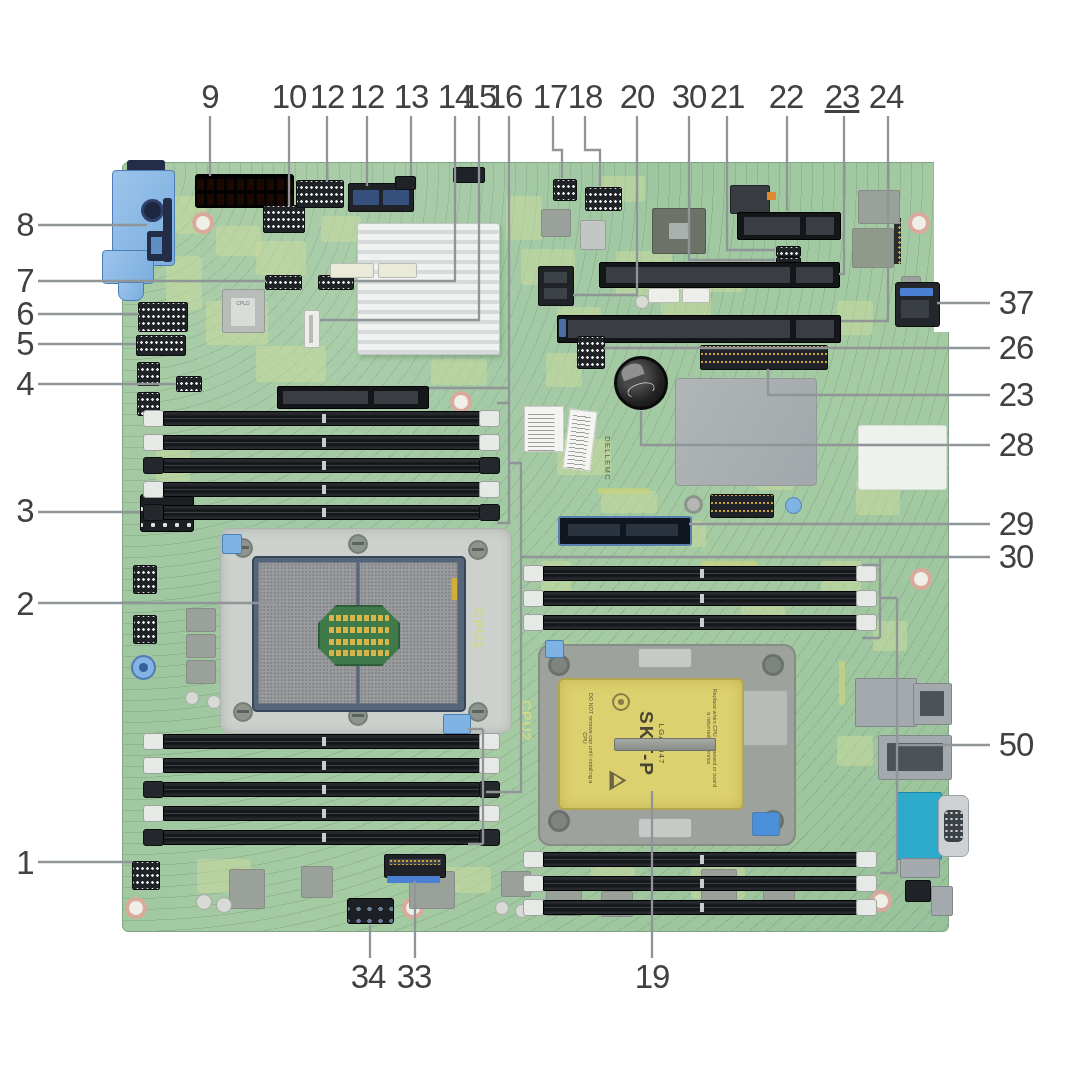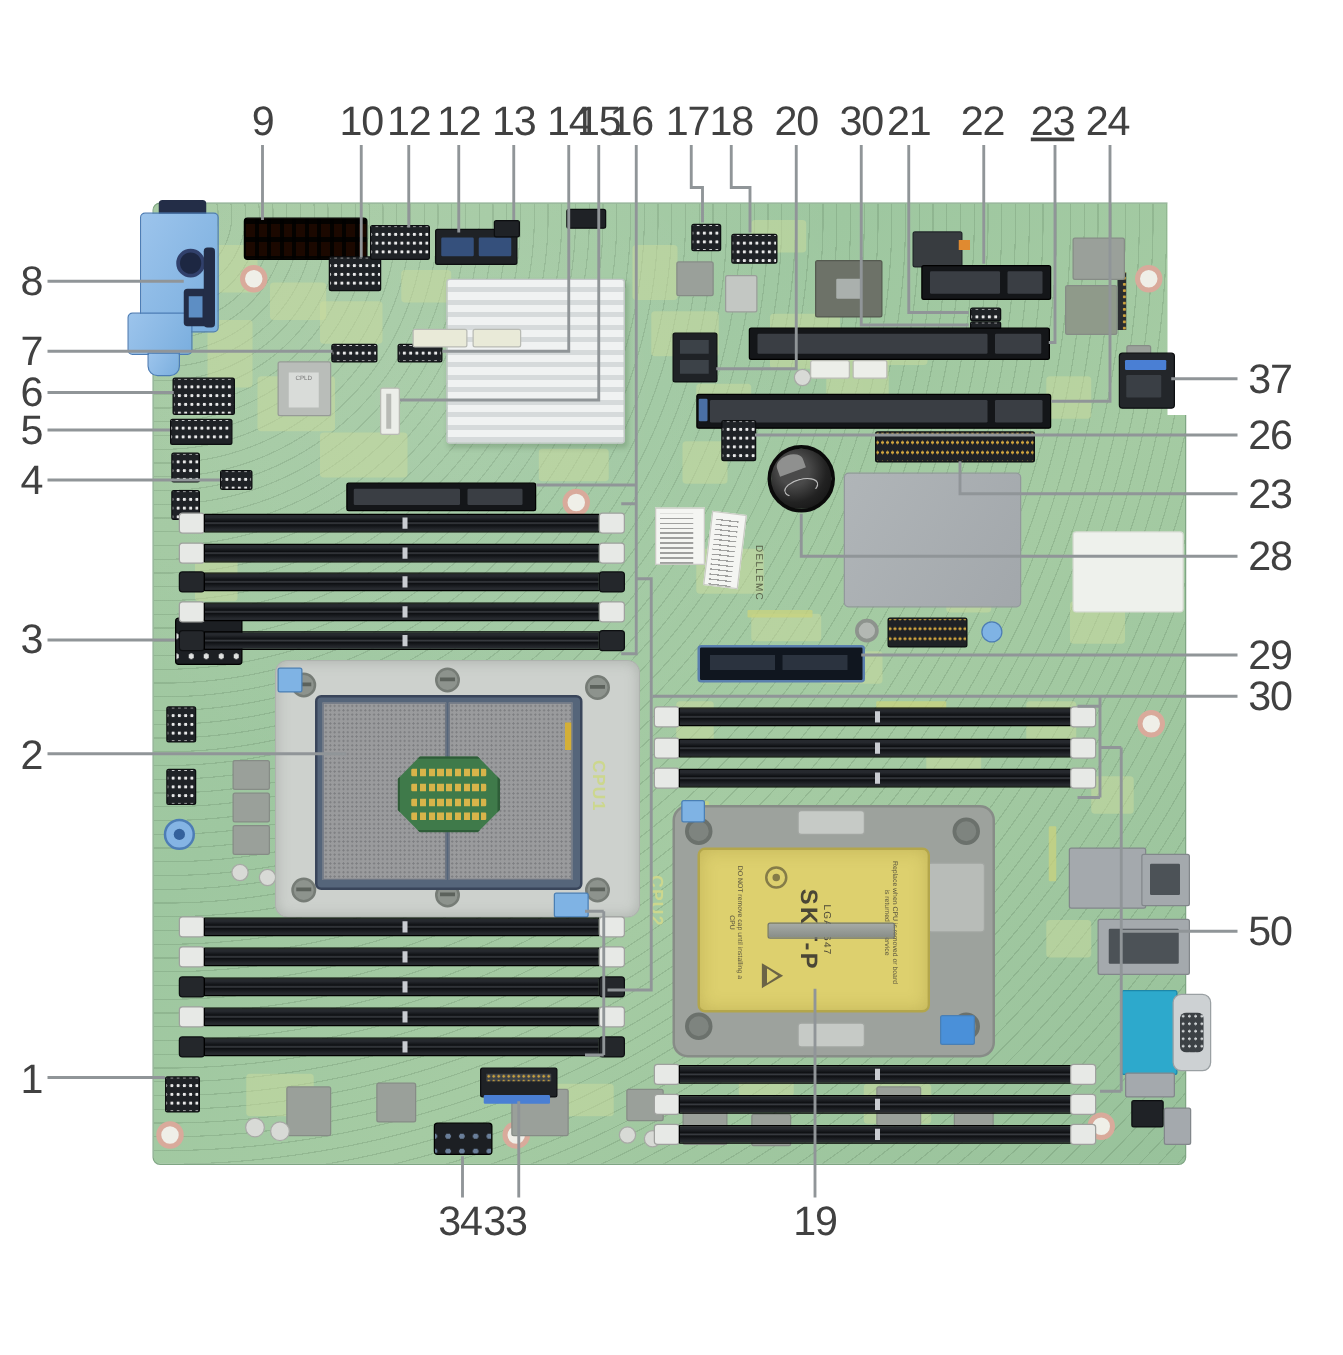--- a/index.html
+++ b/index.html
@@ -540,16 +540,16 @@
       <span class="callout" style="left: 842px; top: 97px; text-decoration: underline;">23</span>
       <span class="callout" style="left: 886px; top: 97px;">24</span>
       <span class="callout" style="left: 1016px; top: 303px;">37</span>
       <span class="callout" style="left: 1016px; top: 348px;">26</span>
       <span class="callout" style="left: 1016px; top: 395px;">23</span>
       <span class="callout" style="left: 1016px; top: 445px;">28</span>
       <span class="callout" style="left: 1016px; top: 524px;">29</span>
       <span class="callout" style="left: 1016px; top: 557px;">30</span>
       <span class="callout" style="left: 1016px; top: 745px;">50</span>
       <span class="callout" style="left: 652px; top: 977px;">19</span>
-      <span class="callout" style="left: 404px; top: 977px;">33</span>
+      <span class="callout" style="left: 414px; top: 977px;">33</span>
       <span class="callout" style="left: 368px; top: 977px;">34</span>
     </div>
 </div>
 
 </body></html>

